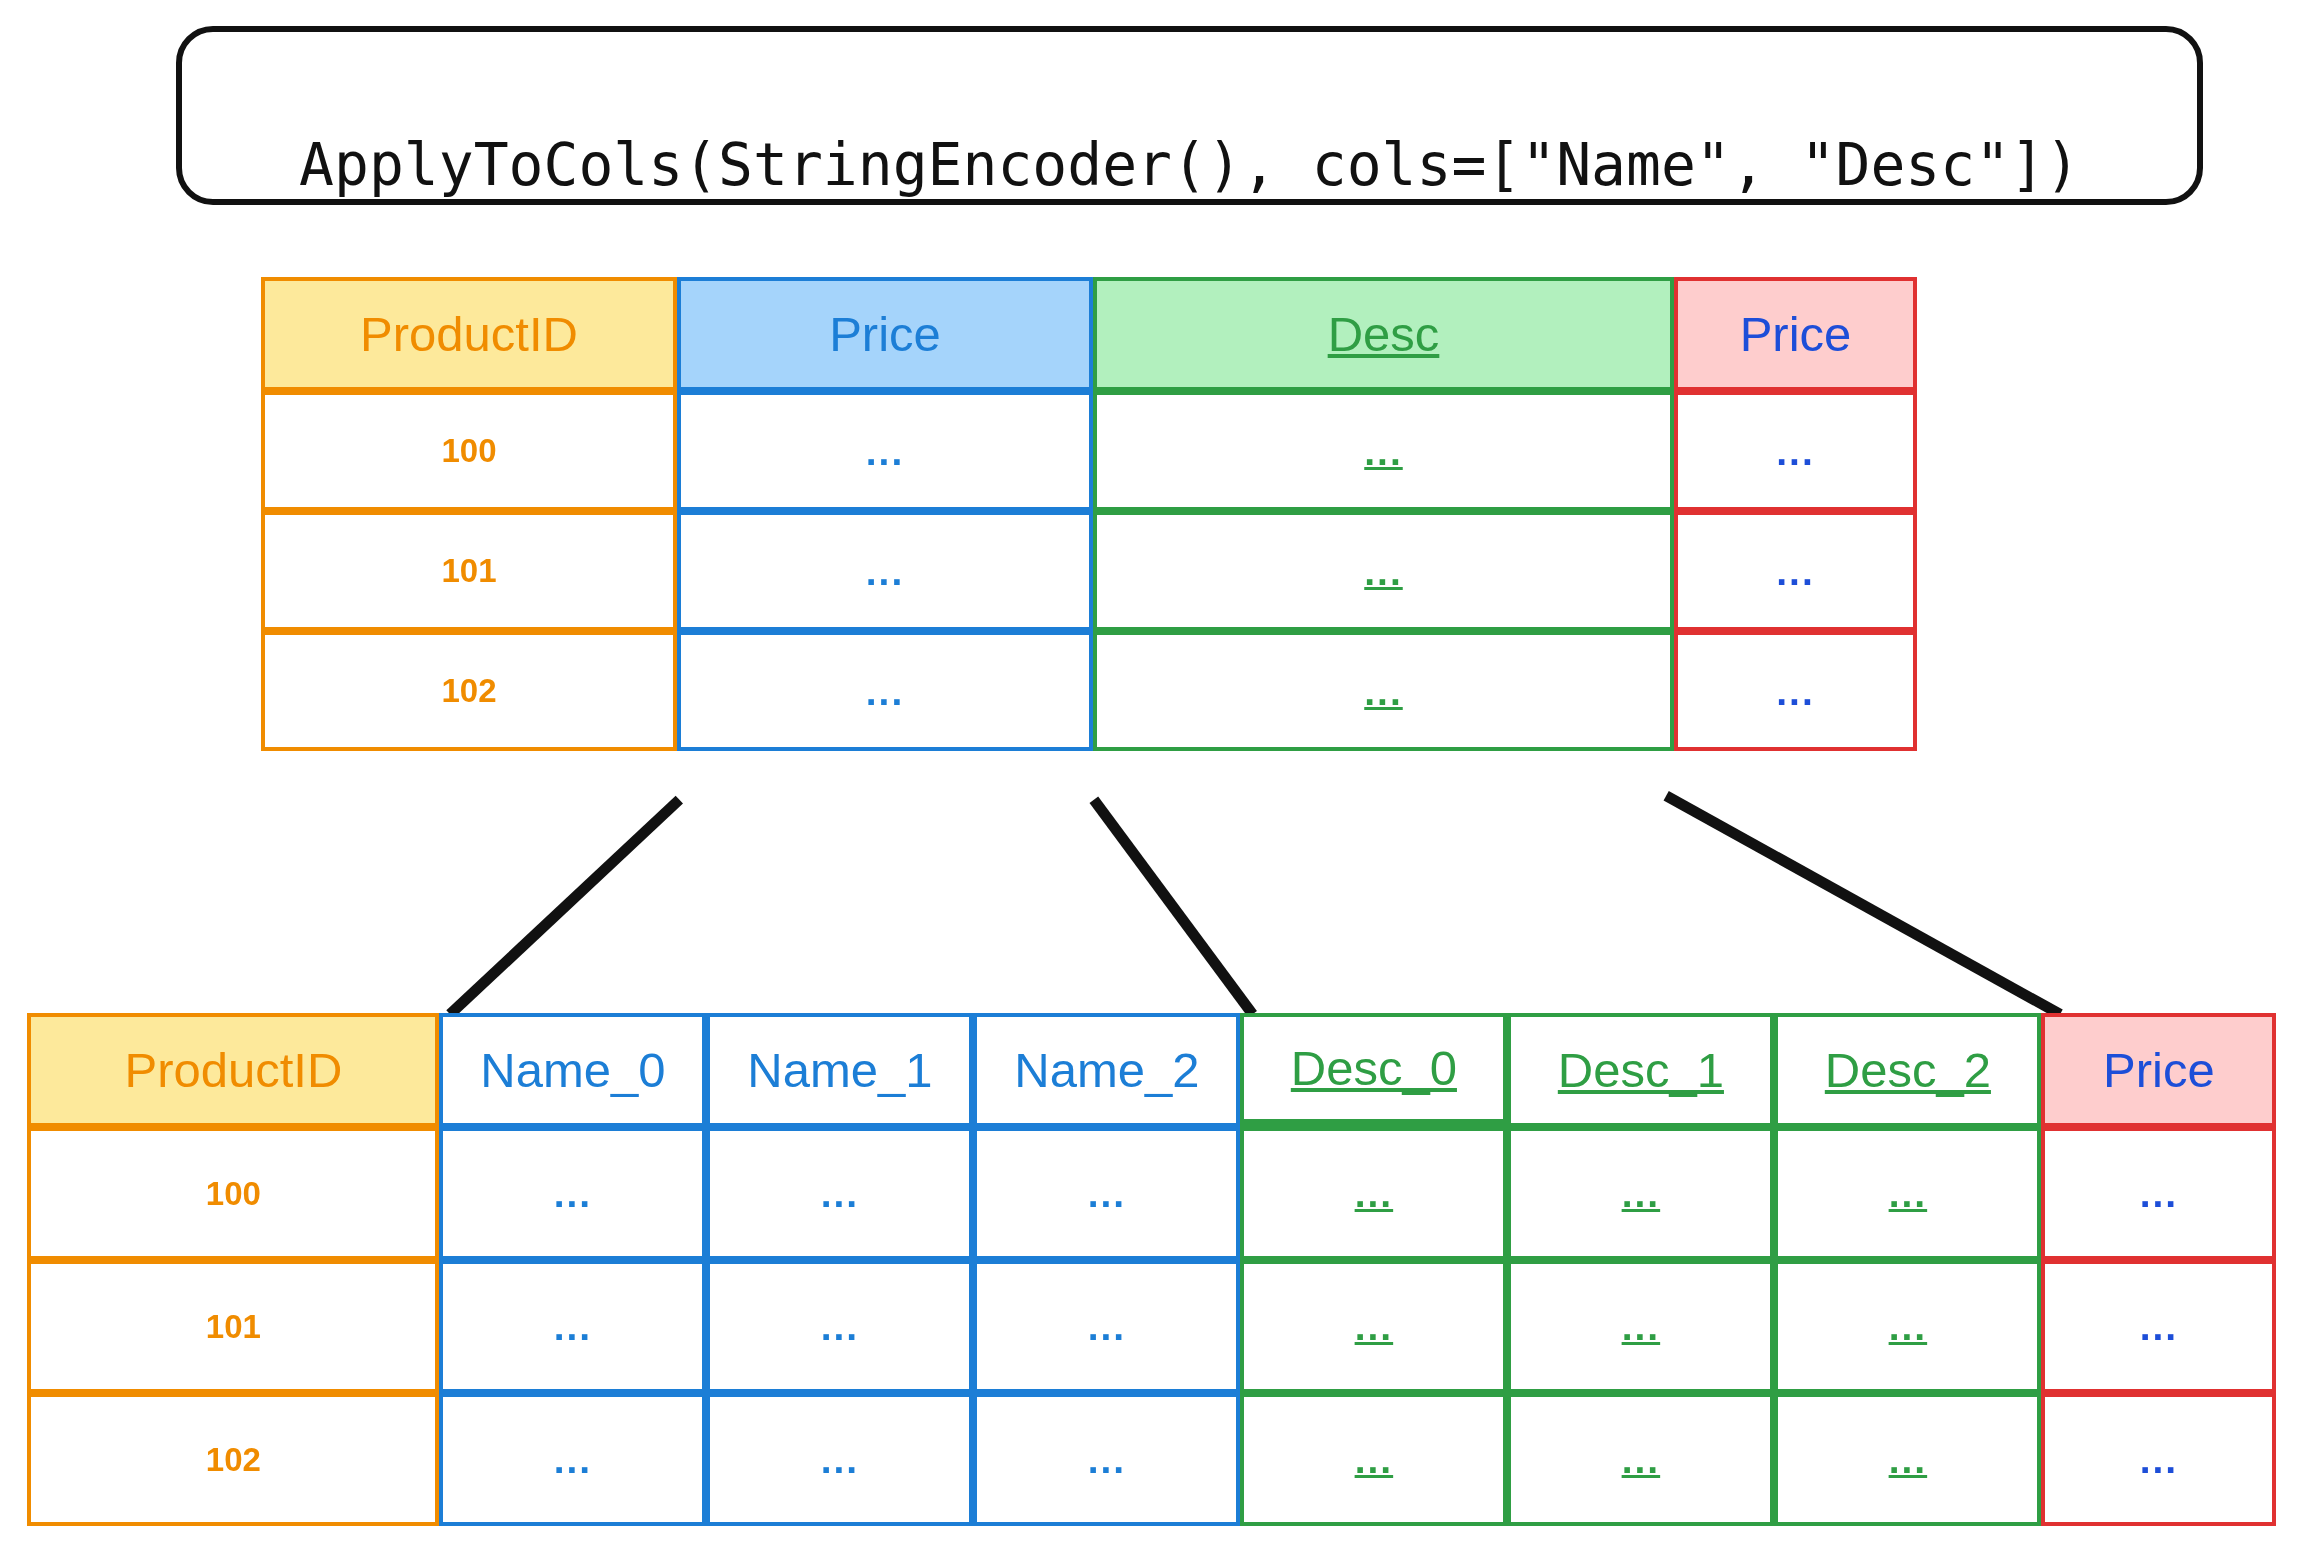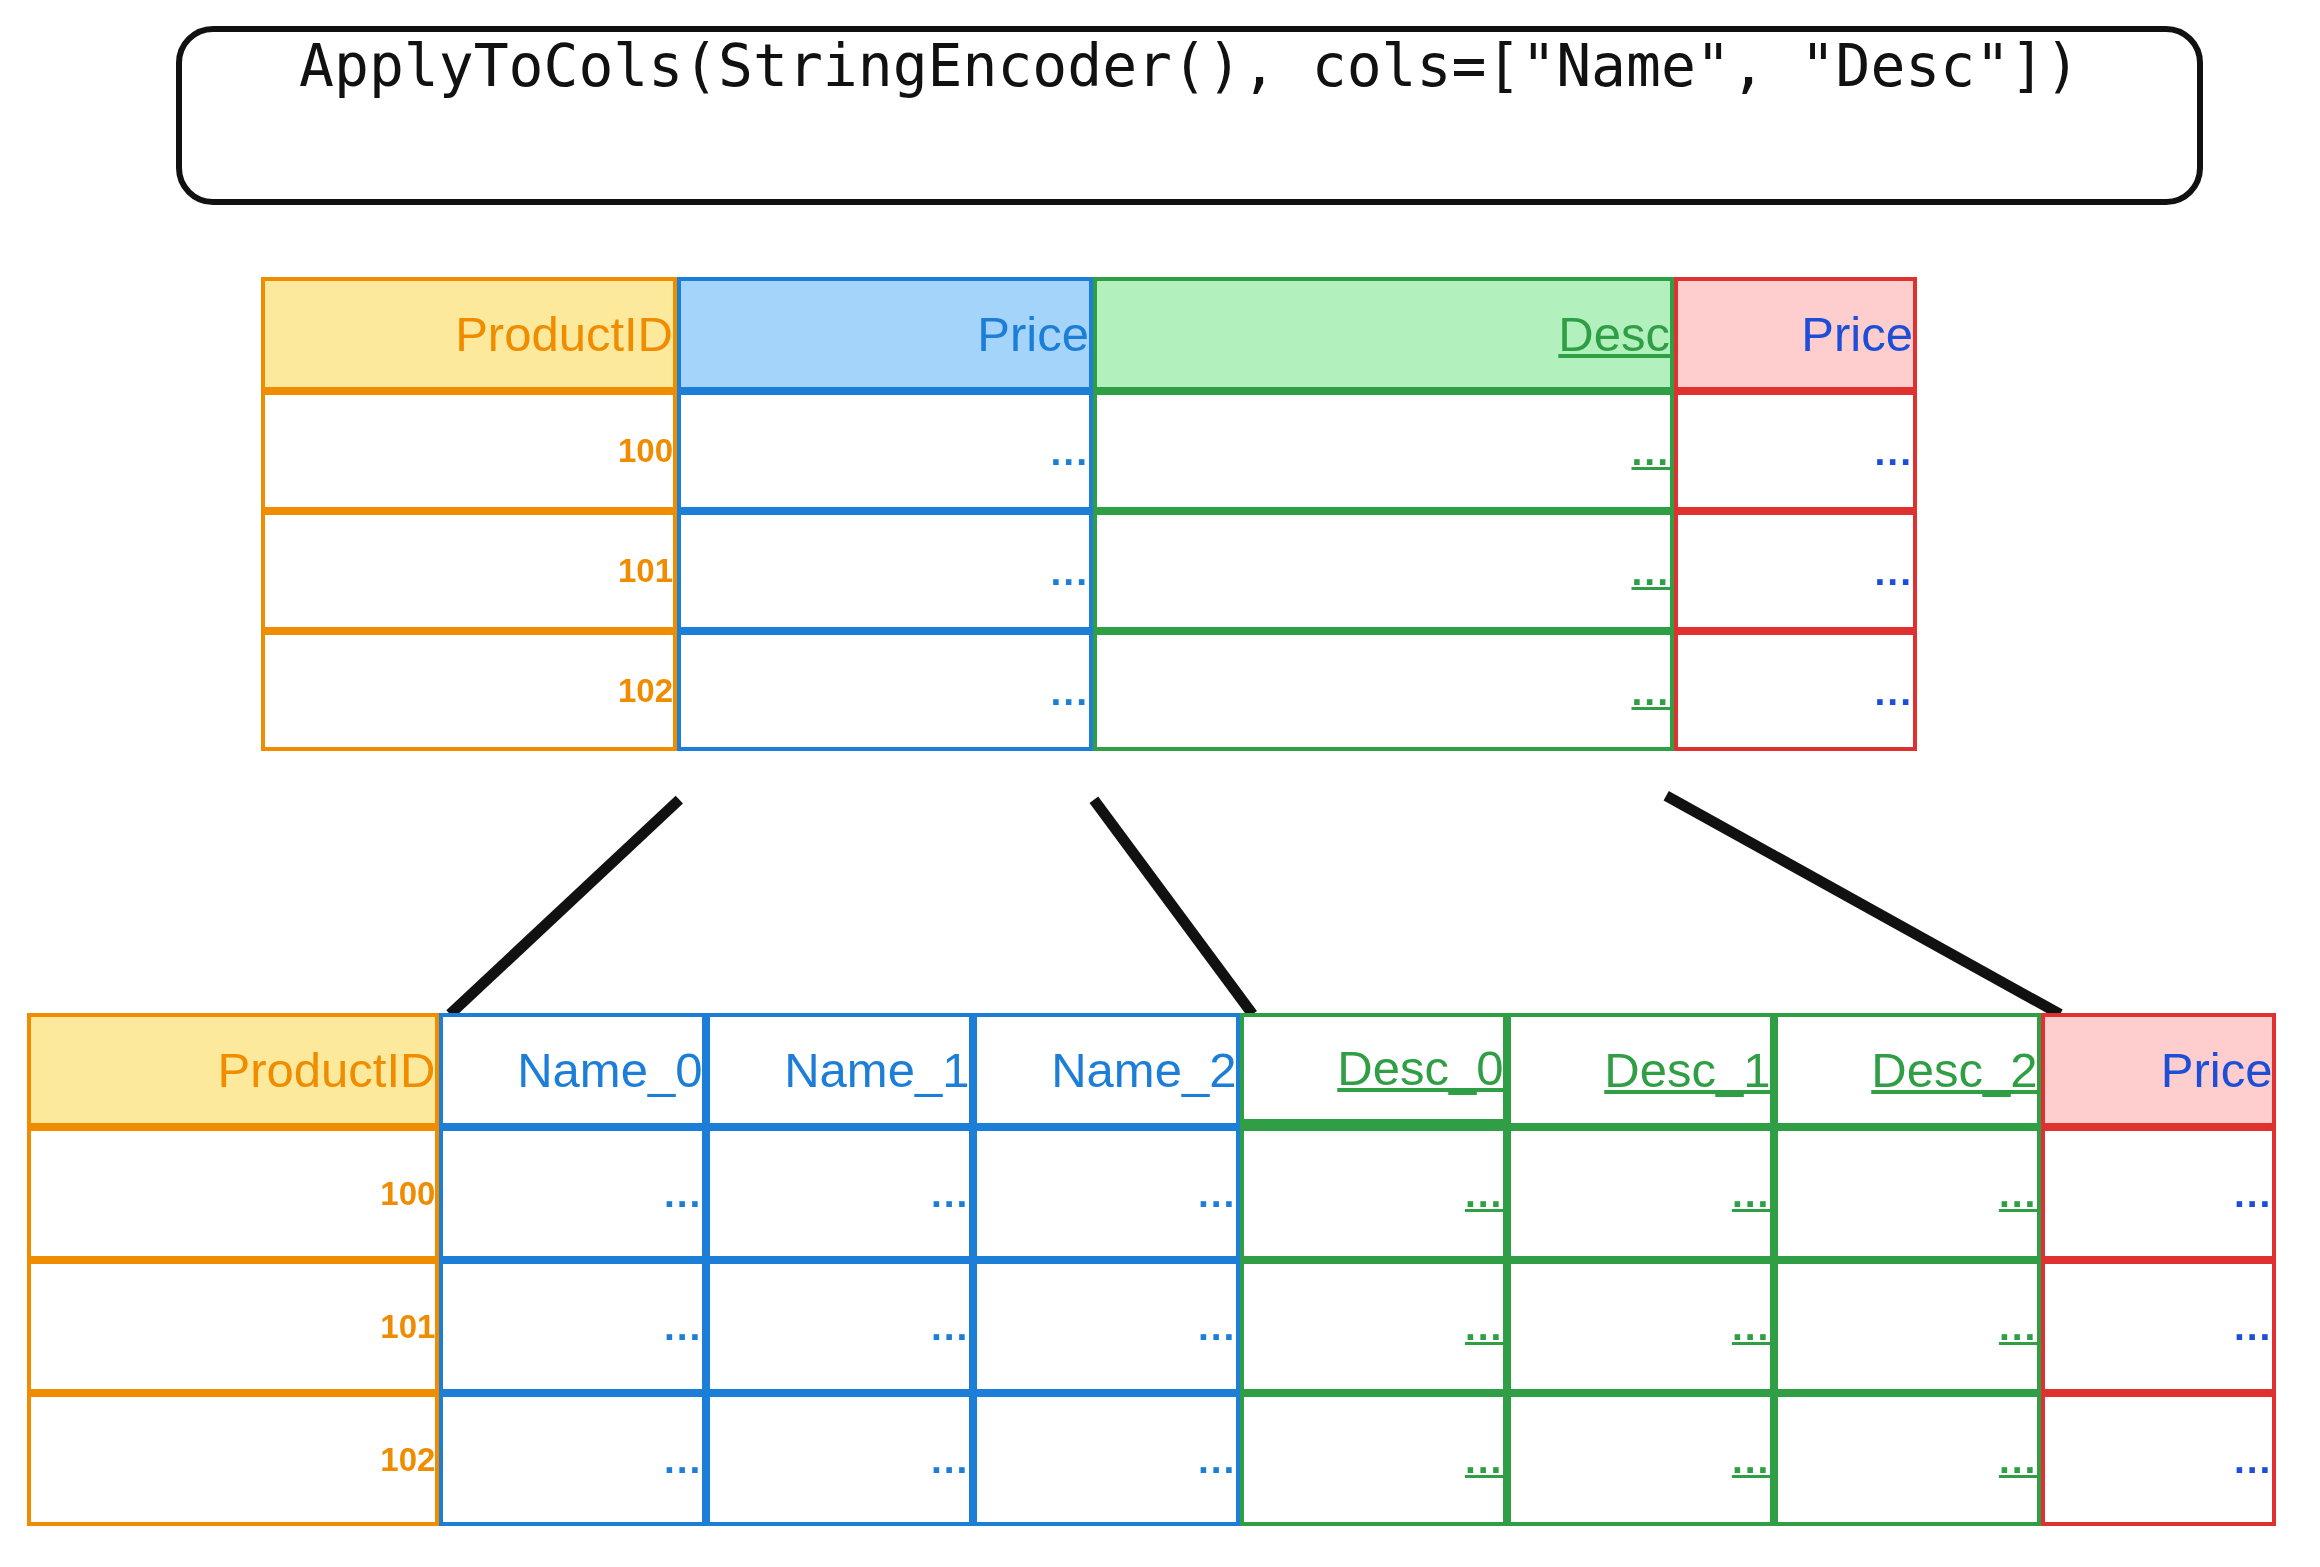--- a/index.html
+++ b/index.html
@@ -20,41 +20,41 @@
     position: absolute;
     left: 176px;
     top: 25.5px;
     width: 2027px;
     height: 179px;
     box-sizing: border-box;
     border: 6.9px solid #111111;
     border-radius: 37px;
     background: #ffffff;
     display: flex;
-    align-items: flex-start;
+    align-items: flex-end;
     justify-content: center;
   }
   #title-text {
     font-family: "DejaVu Sans Mono", "Liberation Mono", monospace;
     font-size: 58px;
     color: #111111;
     white-space: pre;
     letter-spacing: 0px;
   }
 
   
   .tbl {
     position: absolute;
     border-collapse: separate;
     border-spacing: 0;
     table-layout: fixed;
   }
   .tbl td {
     padding: 0;
-    text-align: right;
+    text-align: center;
     vertical-align: middle;
     box-sizing: border-box;
     background: #ffffff;
   }
   .hdr {
     font-size: 49px;
     font-weight: 400;
   }
   .cell {
     font-size: 33px;

